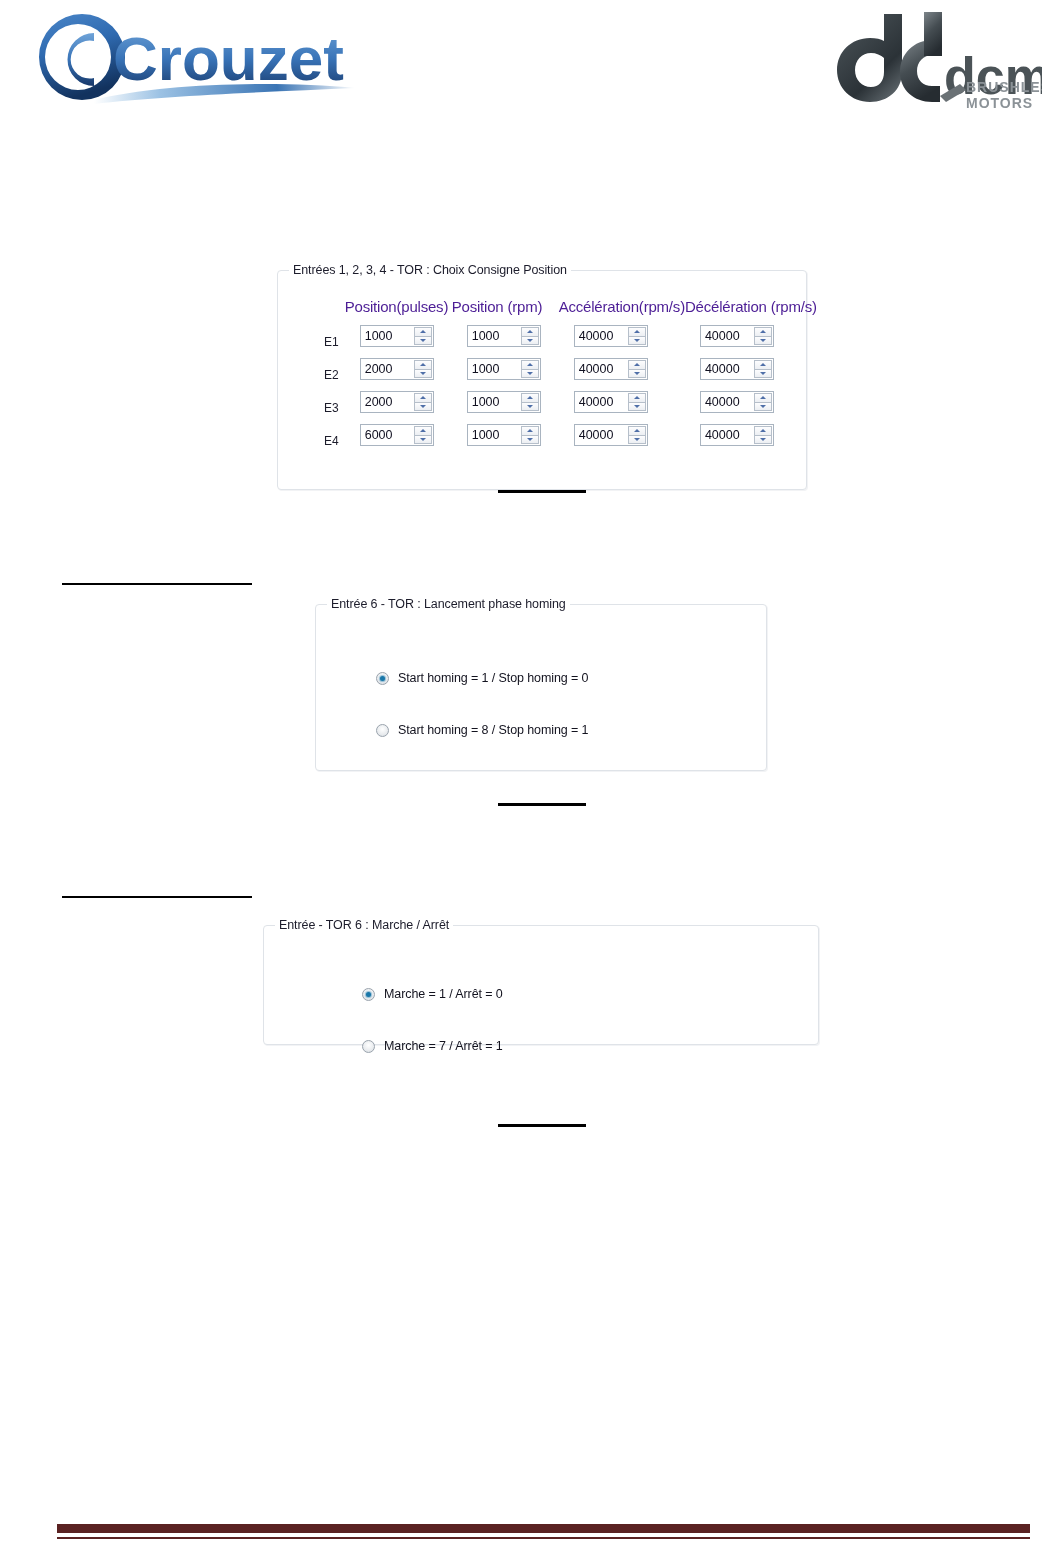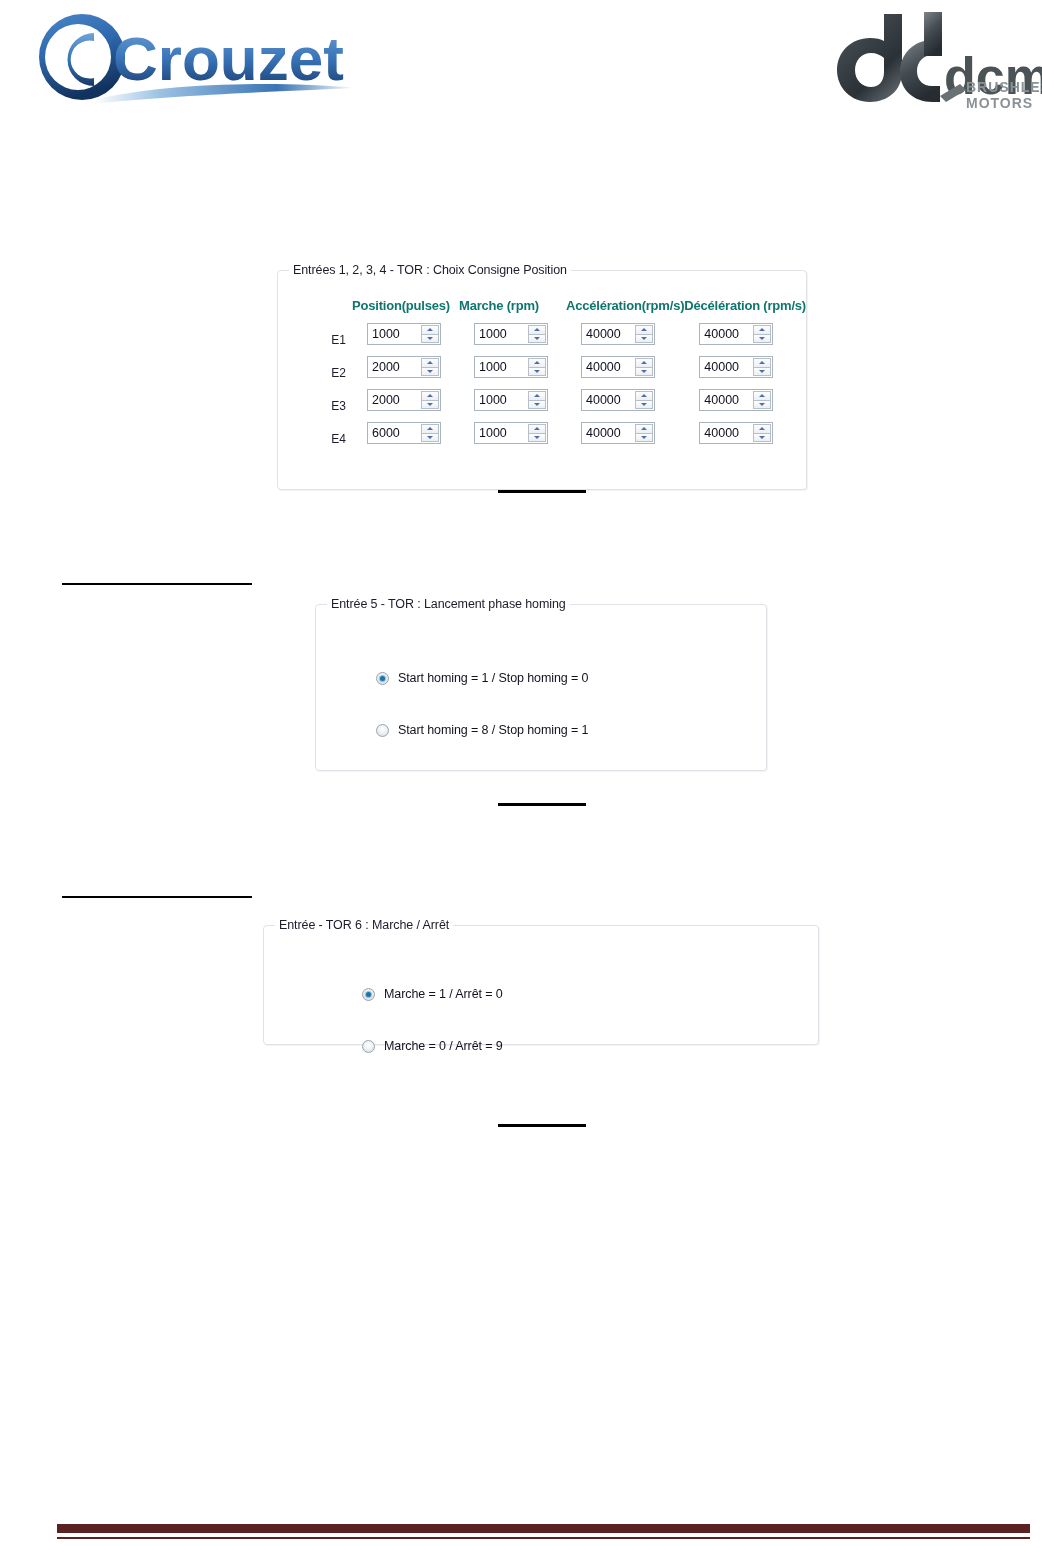--- a/index.html
+++ b/index.html
@@ -79,23 +79,23 @@
   
   #param-grid {
     position: absolute;
     left: 45px;
     top: 27px;
   }
   #param-grid table {
     border-collapse: collapse;
   }
   #param-grid th {
-    font-size: 13px;
-    font-weight: bold;
-    color: #0f766e;
+    font-size: 15px;
+    font-weight: normal;
+    color: #4c1d95;
     text-align: left;
     padding: 0 0 10px 0;
     white-space: nowrap;
     letter-spacing: -0.2px;
   }
   #param-grid th.rowhead-col {
     width: 34px;
   }
   #param-grid td.rowhead {
     font-size: 12px;
@@ -279,21 +279,21 @@
 
 <div class="groupbox" style="left:277px; top:238px; width:530px; height:220px;margin-top:32px;">
   <div class="gb-title">Entrées 1, 2, 3, 4 - TOR : Choix Consigne Position</div>
 
   <div id="param-grid">
     <table>
       <thead>
         <tr>
           <th class="rowhead-col"></th>
           <th>Position(pulses)</th>
-          <th>Marche (rpm)</th>
+          <th>Position (rpm)</th>
           <th>Accélération(rpm/s)</th>
           <th>Décélération (rpm/s)</th>
         </tr>
       </thead>
       <tbody>
 
         <tr>
           <td class="rowhead">E1</td>
           <td class="cell">
             <span class="spin">
@@ -519,21 +519,21 @@
       </tbody>
     </table>
   </div>
 </div>
 
 <div class="rule-short" style="left:498px; top:490px; width:88px;"></div>
 
 <div class="rule-short" style="left:62px; top:583px; width:190px; border-top-width:2px;"></div>
 
 <div class="groupbox" style="left:315px; top:604px; width:452px; height:167px;">
-  <div class="gb-title">Entrée 5 - TOR : Lancement phase homing</div>
+  <div class="gb-title">Entrée 6 - TOR : Lancement phase homing</div>
 
   <div class="radio-row" style="left:60px; top:66px;">
     <span class="radio checked"></span>
     <span class="radio-label">Start homing = 1 / Stop homing = 0</span>
   </div>
 
   <div class="radio-row" style="left:60px; top:118px;">
     <span class="radio"></span>
     <span class="radio-label">Start homing = 8 / Stop homing = 1</span>
   </div>
@@ -546,20 +546,20 @@
 <div class="groupbox" style="left:263px; top:925px; width:556px; height:120px;">
   <div class="gb-title">Entrée  - TOR 6 : Marche / Arrêt</div>
 
   <div class="radio-row" style="left:98px; top:61px;">
     <span class="radio checked"></span>
     <span class="radio-label">Marche = 1 / Arrêt = 0</span>
   </div>
 
   <div class="radio-row" style="left:98px; top:113px;">
     <span class="radio"></span>
-    <span class="radio-label">Marche = 0 / Arrêt = 9</span>
+    <span class="radio-label">Marche = 7 / Arrêt = 1</span>
   </div>
 </div>
 
 <div class="rule-short" style="left:498px; top:1124px; width:88px;"></div>
 
 <div class="footer-bar"></div>
 <div class="footer-bar-thin"></div>
 
 </body></html>

